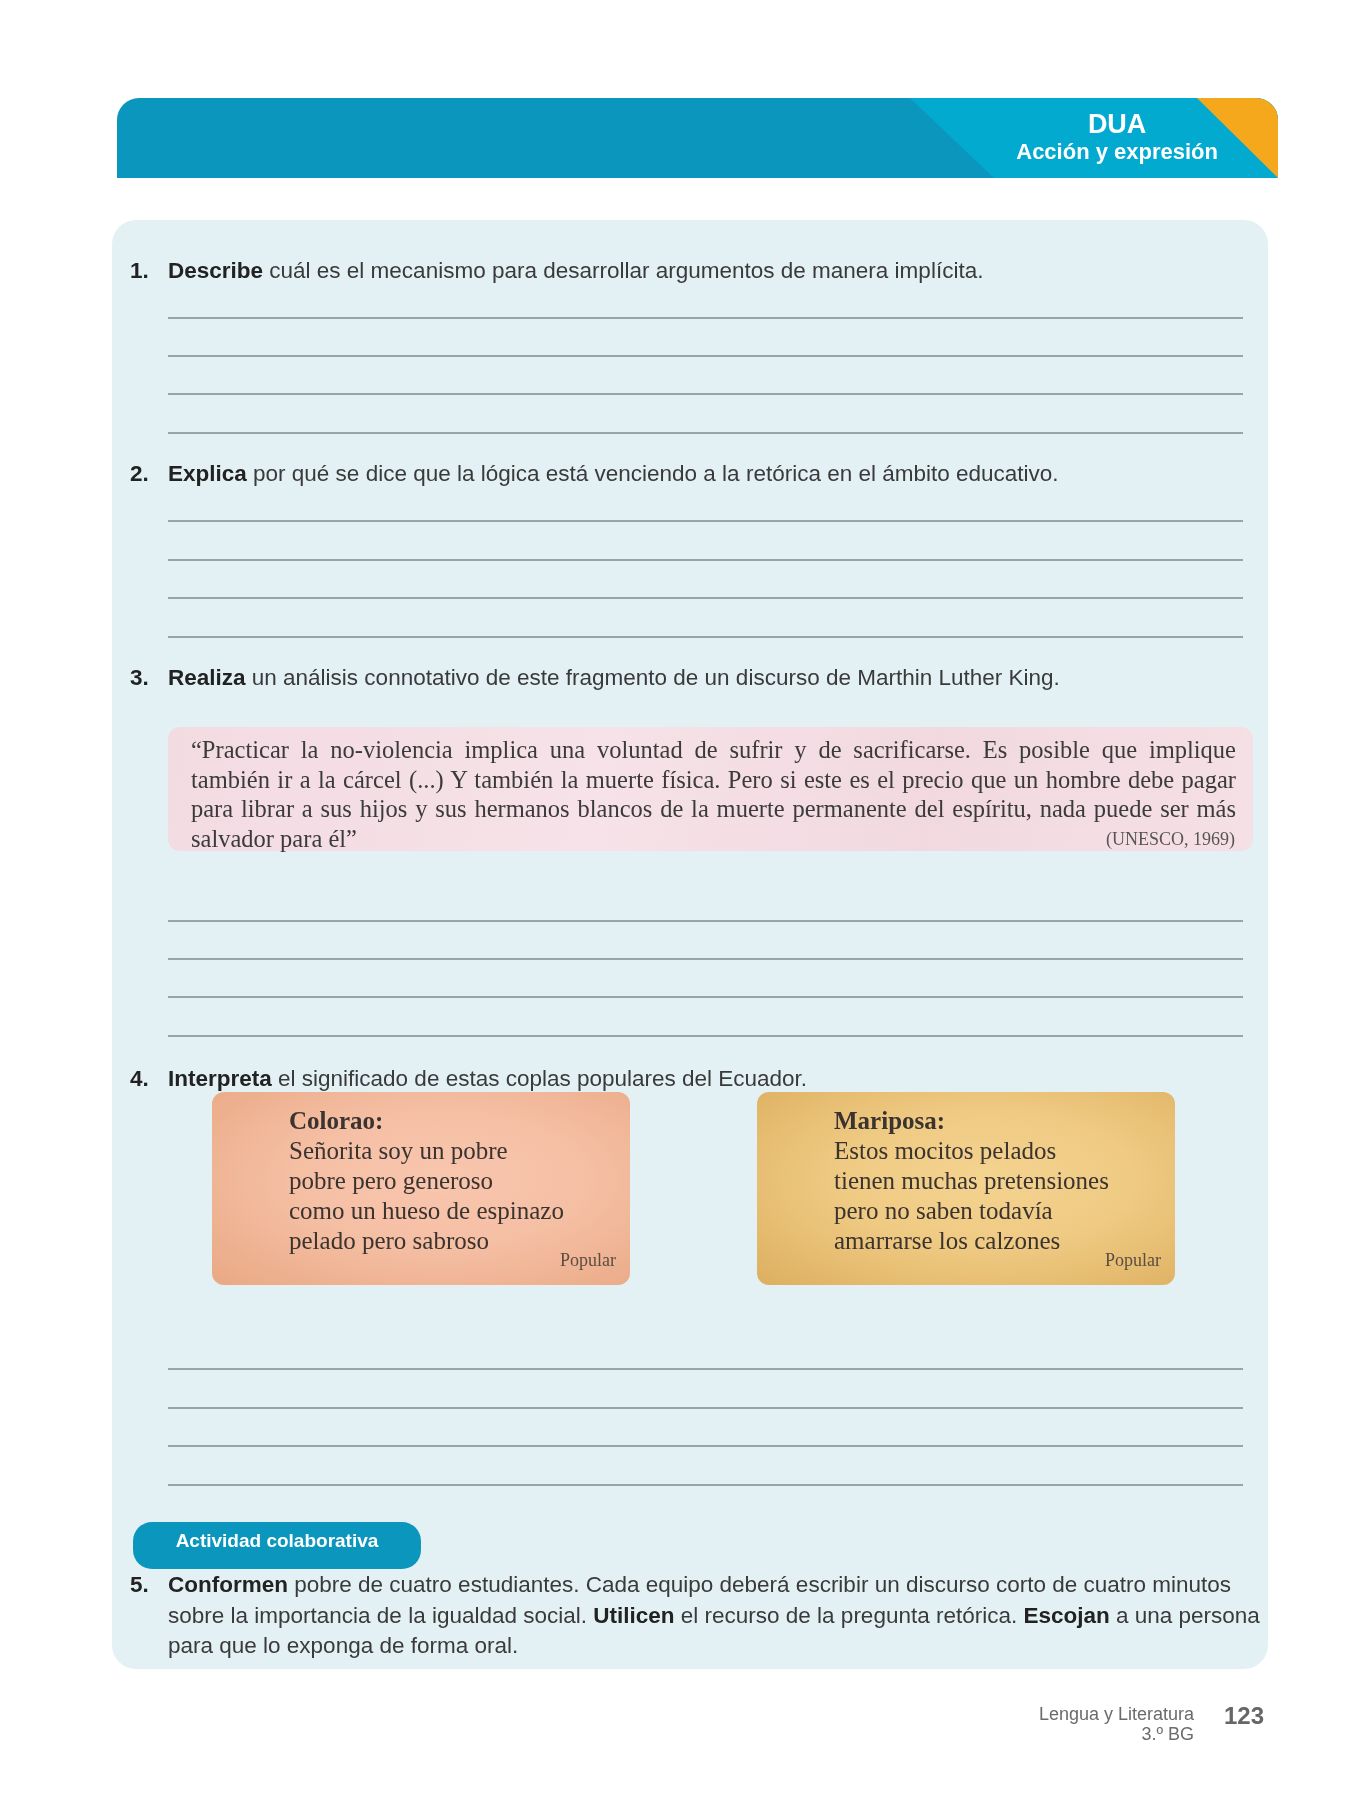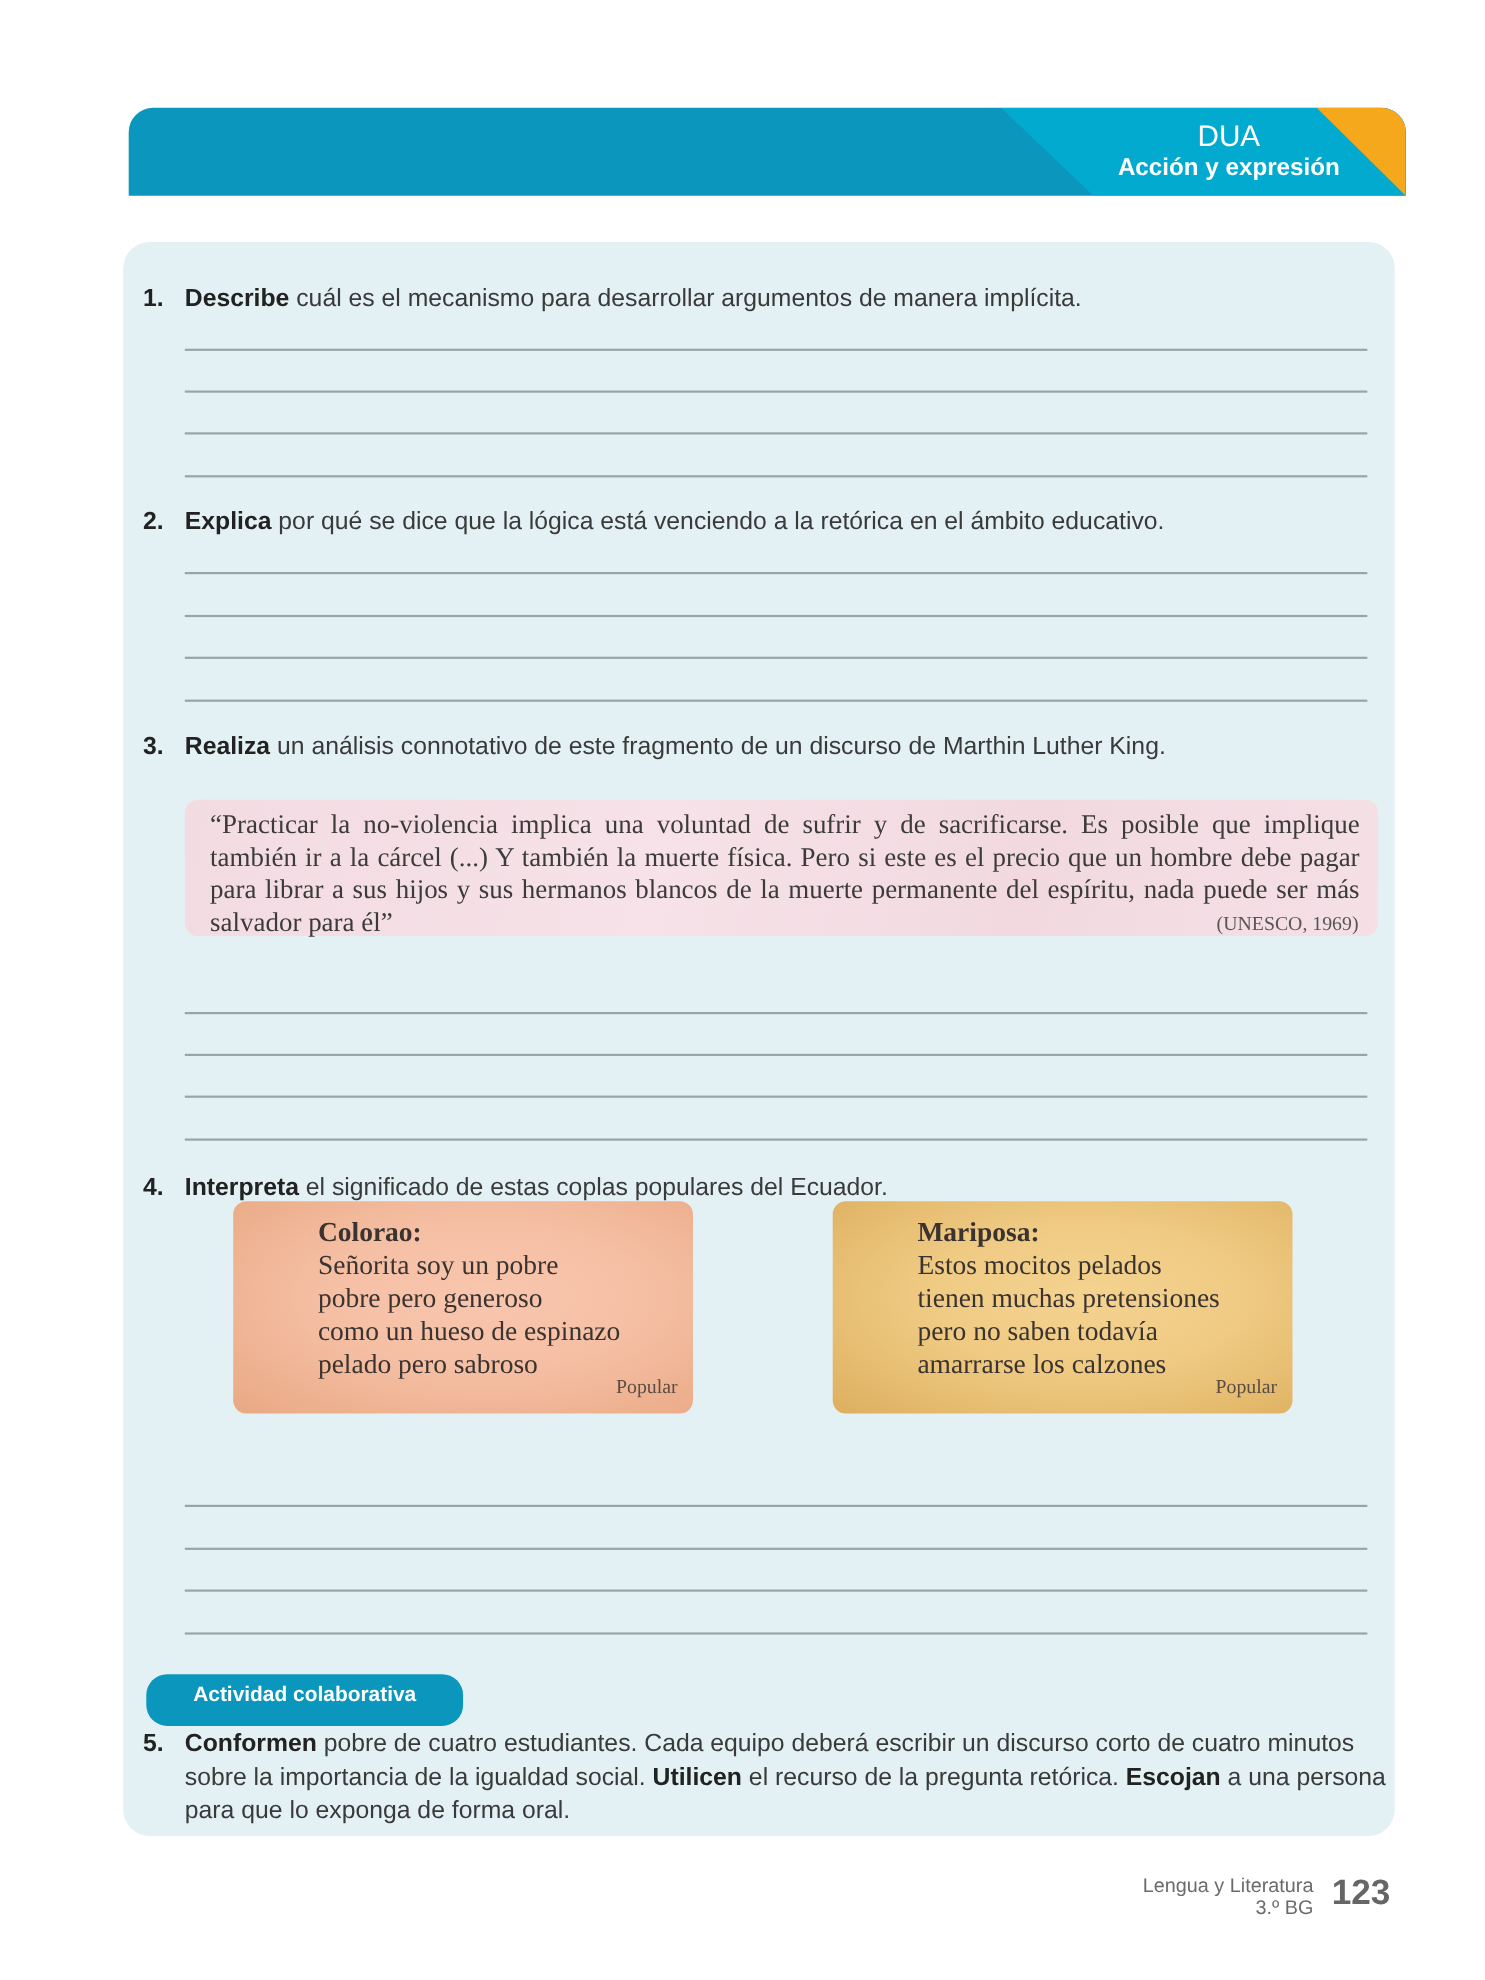--- a/index.html
+++ b/index.html
@@ -25,21 +25,21 @@
     clip-path: polygon(1080px 0, 100% 0, 100% 100%);
   }
   .header-title {
     position: absolute; left: 24px; top: 18px;
     font-size: 37px; color: #ffffff; letter-spacing: 0.3px;
     font-family: "DejaVu Sans", sans-serif; font-weight: normal;
   }
   .dua {
     position: absolute; right: 60px; top: 12px; text-align: center; color: #fff;
   }
-  .dua-title { font-size: 27px; font-weight: normal; line-height: 28px; }
+  .dua-title { font-size: 27px; font-weight: bold; line-height: 28px; }
   .dua-sub { font-size: 22px; font-weight: bold; line-height: 28px; }
 
   .panel {
     position: absolute; left: 112px; top: 220px; width: 1156px; height: 1449px;
     background: #e3f1f5; border-radius: 24px;
   }
   .q {
     position: absolute; left: 130px; font-size: 22.5px; color: #3a3a3a;
     line-height: 30px; white-space: nowrap;
   }
@@ -91,21 +91,21 @@
     font-size: 22.5px; line-height: 30.5px; color: #3a3a3a;
   }
   .q5 .num { position: absolute; left: 0; top: 0; font-weight: bold; color: #222; }
   .q5 .body { margin-left: 38px; }
   .q5 b { color: #222; }
   .footer {
     position: absolute; right: 86px; top: 1704px; text-align: right; color: #6b6b6b;
   }
   .footer-subject { position: absolute; right: 70px; top: 0; font-size: 18px; line-height: 20px; white-space: nowrap; }
   .footer-grade { position: absolute; right: 70px; top: 20px; font-size: 18px; line-height: 20px; white-space: nowrap; }
-  .footer-page { position: absolute; right: 0; top: -2px; font-size: 32px; font-weight: bold; color: #666; }
+  .footer-page { position: absolute; right: 0; top: -2px; font-size: 24px; font-weight: bold; color: #666; }
 </style>
 </head>
 <body>
 
 <div class="header">
   <div class="light"></div>
   <div class="orange"></div>
   <div class="dua">
     <div class="dua-title">DUA</div>
     <div class="dua-sub">Acción y expresión</div>

